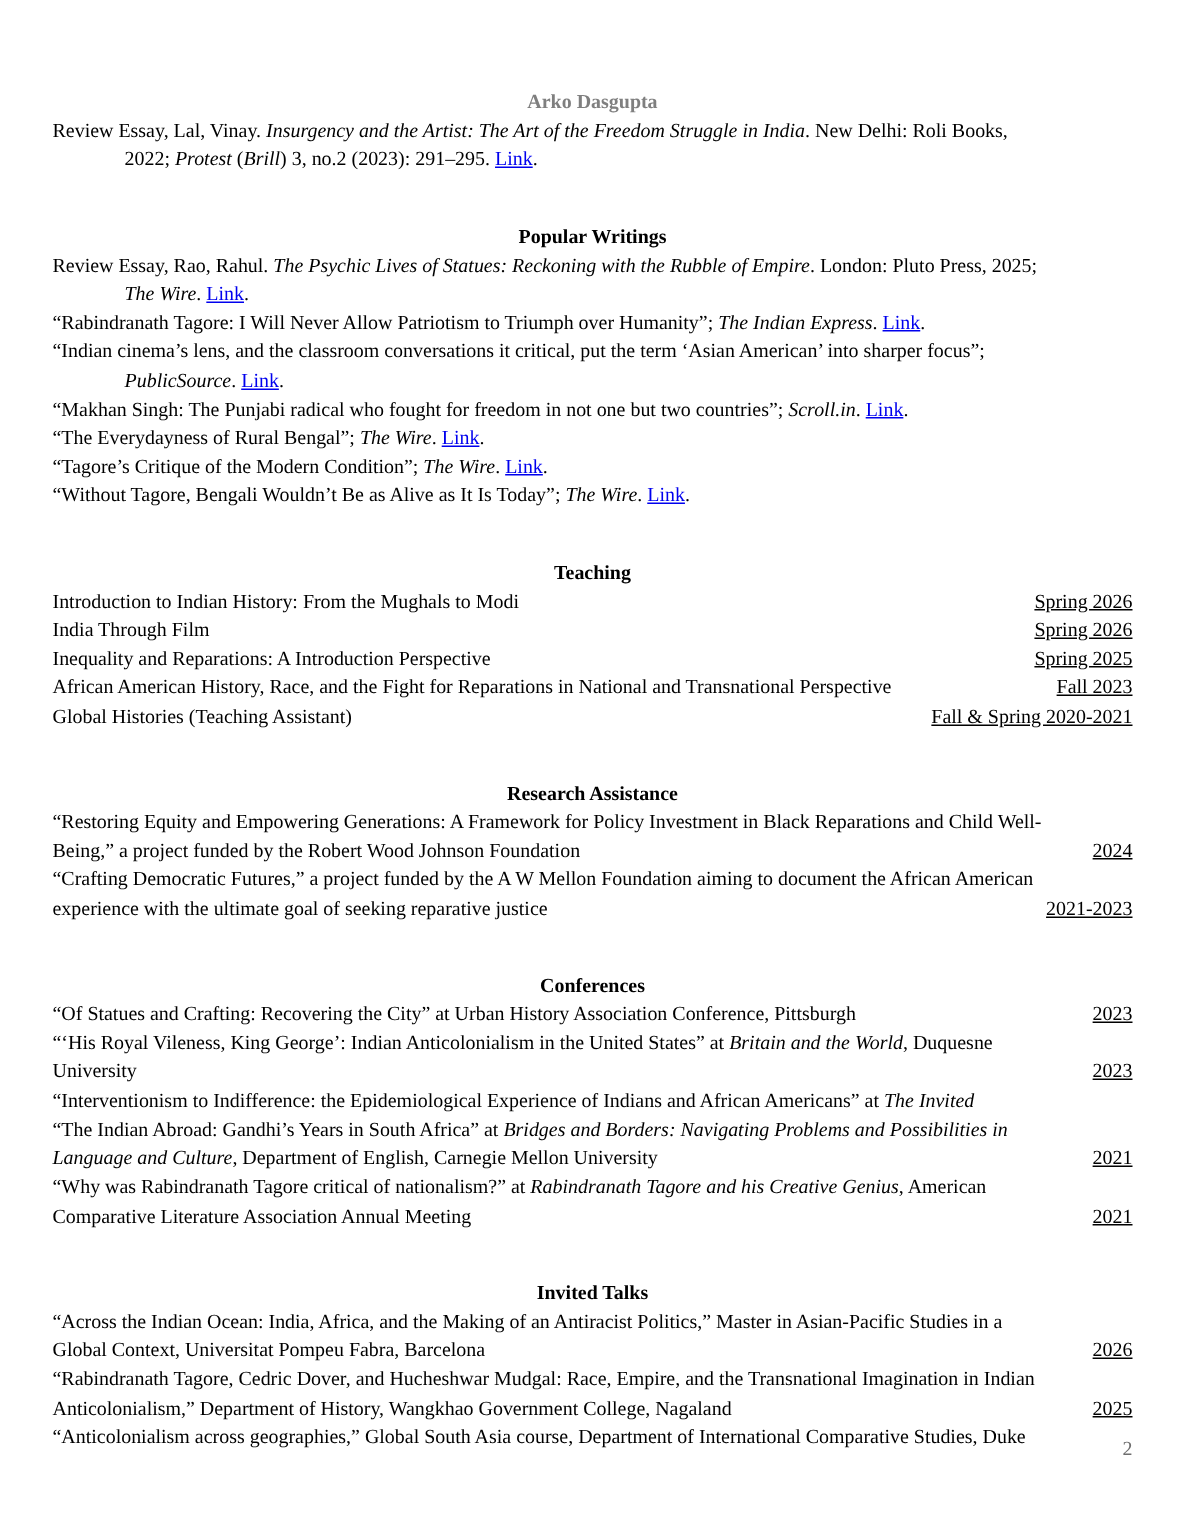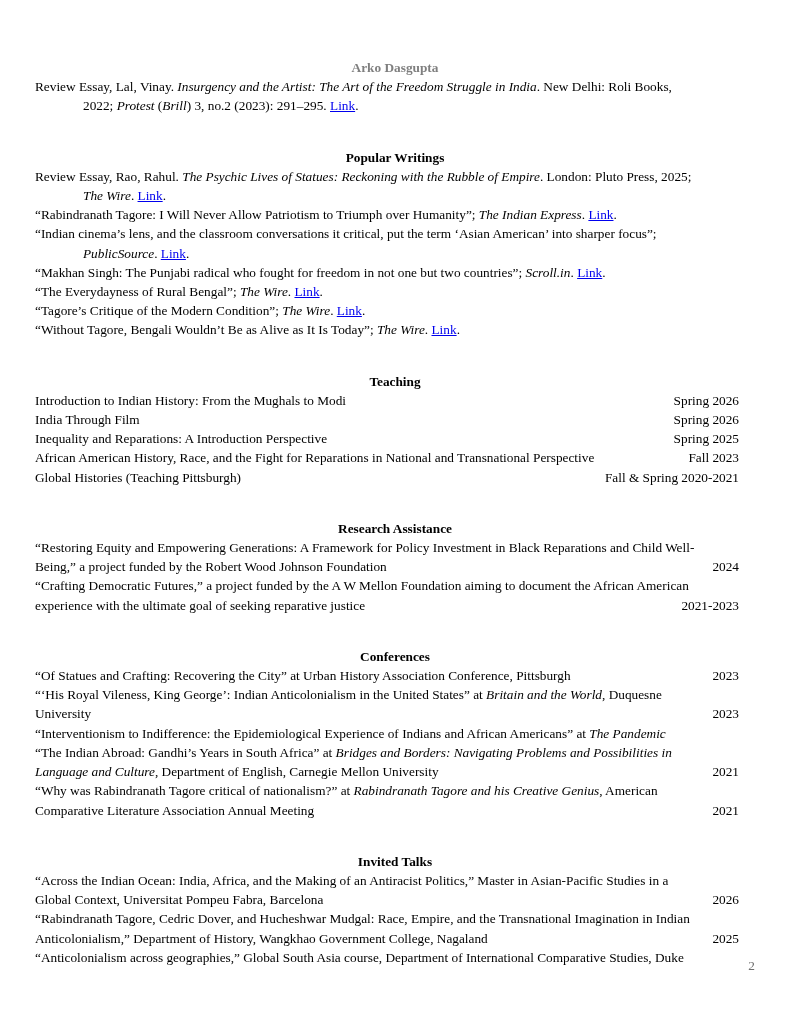--- a/index.html
+++ b/index.html
@@ -23,22 +23,23 @@
   }
   .section:not(:first-child) { margin-top:32px; }
   .heading {
     text-align:center;
     font-weight:bold;
   }
   .line { position:relative; white-space:nowrap; }
   .line.indent { padding-left:48px; }
   .right {
     position:absolute;
-    right:16px; top:0;
+    right:0; top:0;
     white-space:nowrap;
+    text-decoration:underline;
   }
   .it { font-style:italic; }
   .lnk {
     color:#0000EE;
     text-decoration:underline;
     cursor:pointer;
   }
   .pagenum {
     position:absolute;
     top:956px; right:32px;
@@ -66,35 +67,35 @@
         <div class="line"><span>“The Everydayness of Rural Bengal”; </span><span class="it">The Wire</span><span>. </span><a class="lnk" href="#">Link</a><span>.</span></div>
         <div class="line"><span>“Tagore’s Critique of the Modern Condition”; </span><span class="it">The Wire</span><span>. </span><a class="lnk" href="#">Link</a><span>.</span></div>
         <div class="line"><span>“Without Tagore, Bengali Wouldn’t Be as Alive as It Is Today”; </span><span class="it">The Wire</span><span>. </span><a class="lnk" href="#">Link</a><span>.</span></div>
       </div>
       <div class="section">
         <div class="heading">Teaching</div>
         <div class="line"><span>Introduction to Indian History: From the Mughals to Modi</span><span class="right">Spring 2026</span></div>
         <div class="line"><span>India Through Film</span><span class="right">Spring 2026</span></div>
         <div class="line"><span>Inequality and Reparations: A Introduction Perspective</span><span class="right">Spring 2025</span></div>
         <div class="line"><span>African American History, Race, and the Fight for Reparations in National and Transnational Perspective</span><span class="right">Fall 2023</span></div>
-        <div class="line"><span>Global Histories (Teaching Pittsburgh)</span><span class="right">Fall &amp; Spring 2020-2021</span></div>
+        <div class="line"><span>Global Histories (Teaching Assistant)</span><span class="right">Fall &amp; Spring 2020-2021</span></div>
       </div>
       <div class="section">
         <div class="heading">Research Assistance</div>
         <div class="line"><span>“Restoring Equity and Empowering Generations: A Framework for Policy Investment in Black Reparations and Child Well-</span></div>
         <div class="line"><span>Being,” a project funded by the Robert Wood Johnson Foundation</span><span class="right">2024</span></div>
         <div class="line"><span>“Crafting Democratic Futures,” a project funded by the A W Mellon Foundation aiming to document the African American</span></div>
         <div class="line"><span>experience with the ultimate goal of seeking reparative justice</span><span class="right">2021-2023</span></div>
       </div>
       <div class="section">
         <div class="heading">Conferences</div>
         <div class="line"><span>“Of Statues and Crafting: Recovering the City” at Urban History Association Conference, Pittsburgh</span><span class="right">2023</span></div>
         <div class="line"><span>“‘His Royal Vileness, King George’: Indian Anticolonialism in the United States” at </span><span class="it">Britain and the World</span><span>, Duquesne</span></div>
         <div class="line"><span>University</span><span class="right">2023</span></div>
-        <div class="line"><span>“Interventionism to Indifference: the Epidemiological Experience of Indians and African Americans” at </span><span class="it">The Pandemic</span></div>
+        <div class="line"><span>“Interventionism to Indifference: the Epidemiological Experience of Indians and African Americans” at </span><span class="it">The Invited</span></div>
         <div class="line"><span>“The Indian Abroad: Gandhi’s Years in South Africa” at </span><span class="it">Bridges and Borders: Navigating Problems and Possibilities in</span></div>
         <div class="line"><span class="it">Language and Culture</span><span>, Department of English, Carnegie Mellon University</span><span class="right">2021</span></div>
         <div class="line"><span>“Why was Rabindranath Tagore critical of nationalism?” at </span><span class="it">Rabindranath Tagore and his Creative Genius</span><span>, American</span></div>
         <div class="line"><span>Comparative Literature Association Annual Meeting</span><span class="right">2021</span></div>
       </div>
       <div class="section">
         <div class="heading">Invited Talks</div>
         <div class="line"><span>“Across the Indian Ocean: India, Africa, and the Making of an Antiracist Politics,” Master in Asian-Pacific Studies in a</span></div>
         <div class="line"><span>Global Context, Universitat Pompeu Fabra, Barcelona</span><span class="right">2026</span></div>
         <div class="line"><span>“Rabindranath Tagore, Cedric Dover, and Hucheshwar Mudgal: Race, Empire, and the Transnational Imagination in Indian</span></div>

